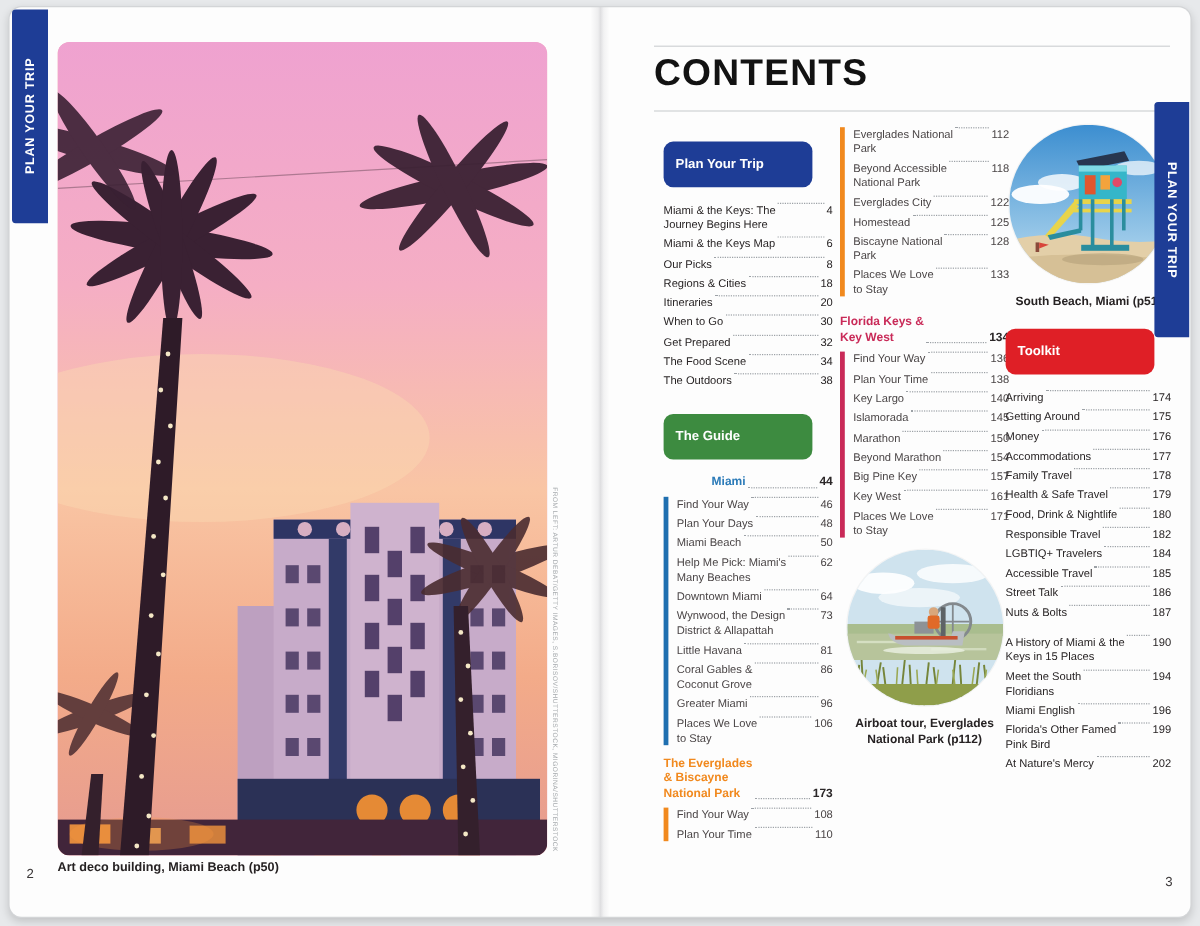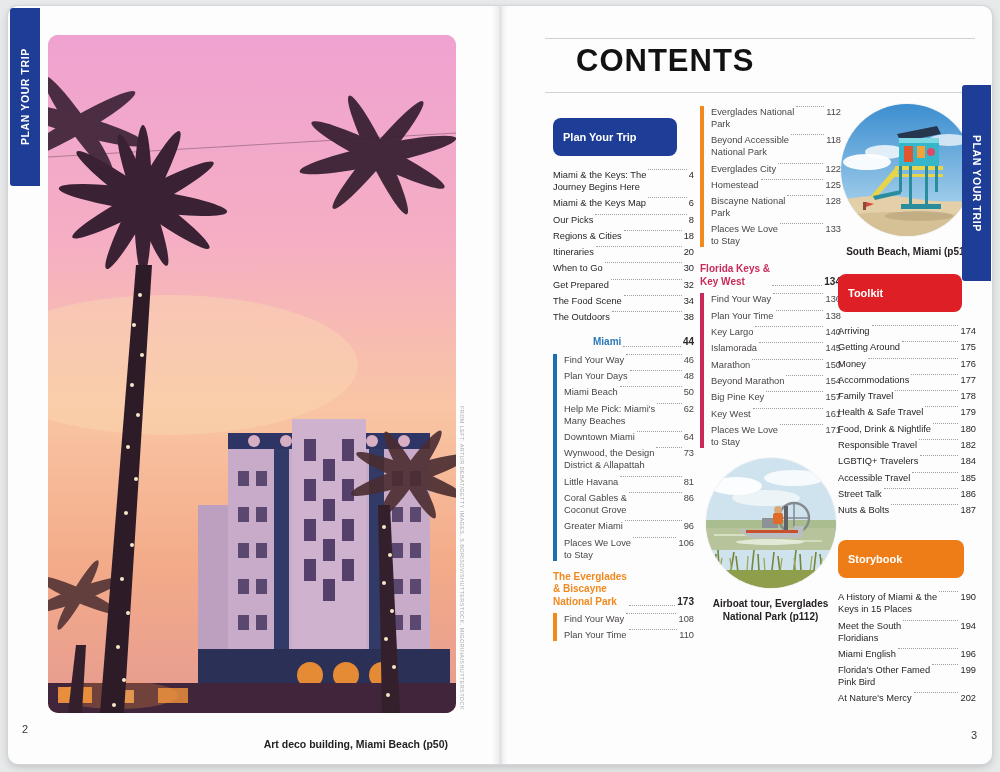--- a/index.html
+++ b/index.html
@@ -32,33 +32,33 @@
   .photo{
     position:absolute;left:48px;top:35px;width:408px;height:678px;
     border-radius:10px;overflow:hidden;background:#f3b4c0;
   }
   .photo svg{display:block;}
   .photo-credit{
     position:absolute;left:459px;top:406px;height:300px;
     writing-mode:vertical-rl;font-size:5.5px;color:#a7abae;letter-spacing:.4px;white-space:nowrap;
   }
   .photo-caption{
-    position:absolute;left:48px;top:717px;width:400px;text-align:right;
-    font-size:10.5px;font-weight:bold;color:#262223;margin-top:21px;
+    position:absolute;left:48px;top:717px;width:400px;text-align:left;
+    font-size:10.5px;font-weight:bold;color:#262223;
   }
   .pagenum{position:absolute;font-size:11px;color:#3a3637;}
   .pagenum-left{left:22px;top:723px;}
   .pagenum-right{left:971px;top:729px;}
 
   
   .rule{position:absolute;height:1px;background:#cfd2d4;}
   .rule-top{left:545px;top:38px;width:430px;}
   .rule-bottom{left:545px;top:92px;width:430px;}
   .contents-title{
-    position:absolute;left:576px;top:43px;
+    position:absolute;left:545px;top:43px;
     font-size:31px;font-weight:bold;letter-spacing:1px;color:#121212;
   }
 
   
   .col{position:absolute;}
   .col1{left:553px;top:112px;width:141px;}
   .col2{left:700px;top:106px;width:141px;}
   .col3{left:838px;top:104px;width:138px;}
 
   .secbox{
@@ -310,20 +310,23 @@
         <span class="num">34</span>
       </div>
 
       <div class="row">
         <span class="lbl">The Outdoors</span>
         <span class="dots"></span>
         <span class="num">38</span>
       </div>
     </div>
 
+  <div class="secbox box-green mt22">
+    <span>The Guide</span>
+  </div>
 
   <div class="hrow h-blue mt13">
     <span class="lbl">Miami</span>
     <span class="dots"></span>
     <span class="num">44</span>
   </div>
   <div class="sub bar bar-blue">
 
       <div class="row">
         <span class="lbl">Find Your Way</span>
@@ -688,23 +691,20 @@
         <span class="num">186</span>
       </div>
 
       <div class="row">
         <span class="lbl">Nuts &amp; Bolts</span>
         <span class="dots"></span>
         <span class="num">187</span>
       </div>
     </div>
 
-  <div class="secbox box-orange mt24">
-    <span>Storybook</span>
-  </div>
   <div class="w700 mt13">
 
       <div class="row">
         <span class="lbl">A History of Miami &amp; the
 Keys in 15 Places</span>
         <span class="dots"></span>
         <span class="num">190</span>
       </div>
 
       <div class="row">

